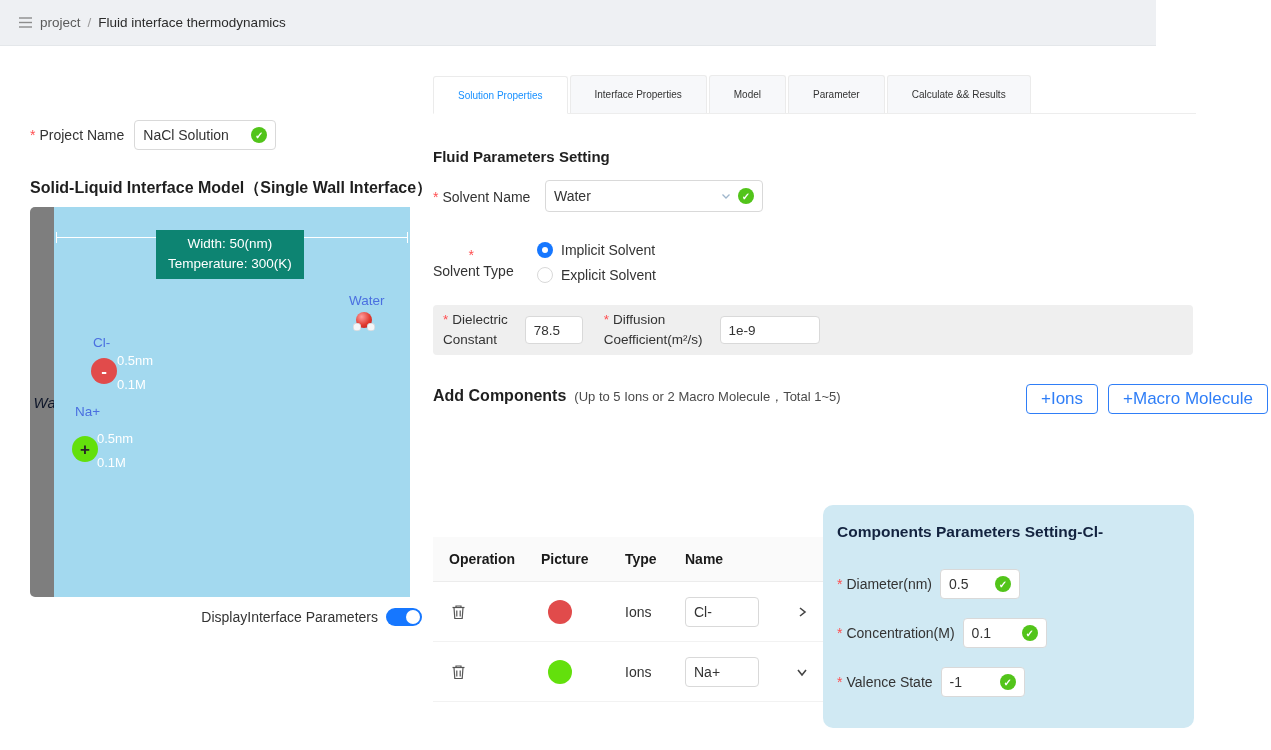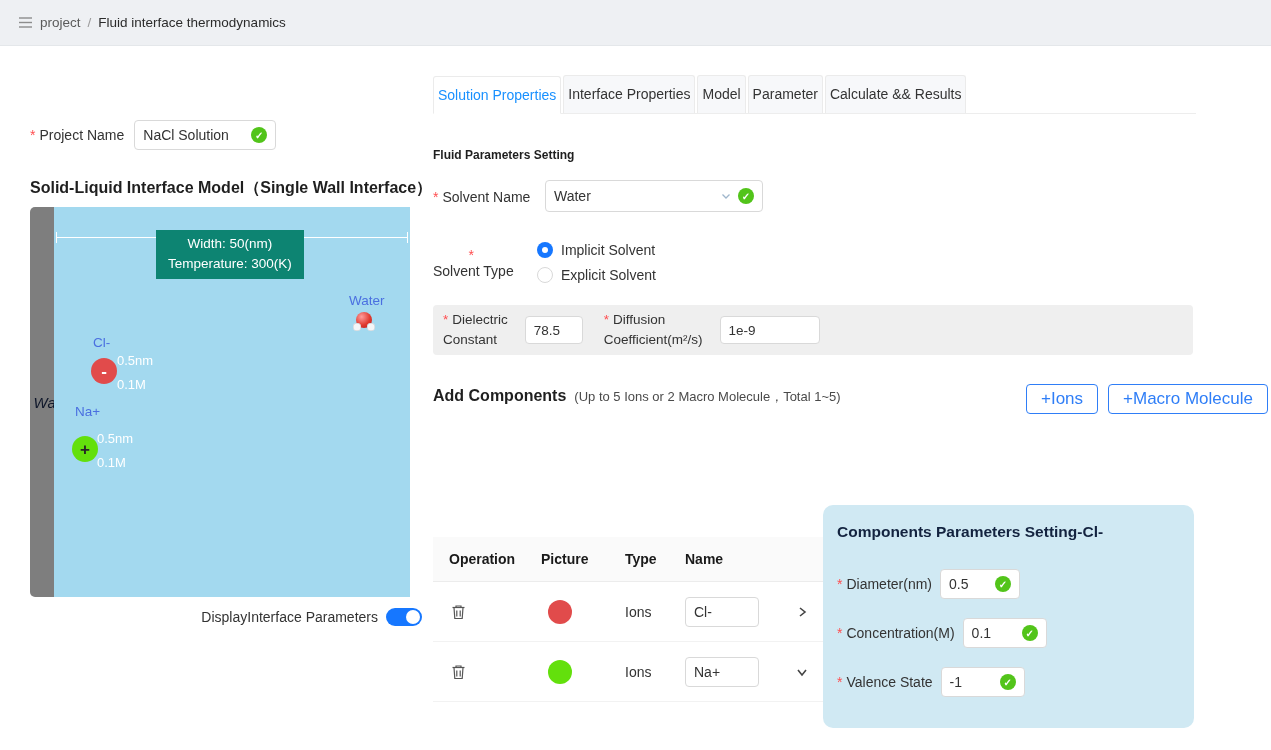--- a/index.html
+++ b/index.html
@@ -6,21 +6,21 @@
   html,body { width:1271px; height:750px; }
   body {
     font-family:"Liberation Sans", sans-serif;
     background:#fff; color:#333; font-size:14px;
     position:relative; overflow:hidden;
   }
   .abs { position:absolute; }
 
   
   .breadcrumb {
-    position:absolute; left:0; top:0; width:1271px; height:46px;
+    position:absolute; left:0; top:0; width:1156px; height:46px;
     background:#eef0f3; border-bottom:1px solid #e4e7ea;
     display:flex; align-items:center; padding:0 18px; gap:7px; font-size:13.5px;
   }
   .bc-root { color:#5a5a5a; cursor:pointer; }
   .bc-sep  { color:#9a9a9a; }
   .bc-cur  { color:#2b2b2b; }
 
   
   .star::before { content:"*"; color:#ff4d4f; margin-right:4px; }
   .check {
@@ -85,28 +85,28 @@
   }
   .switch { width:36px; height:18px; border-radius:9px; background:#1677ff; position:relative; cursor:pointer; flex:none; }
   .switch::after { content:""; position:absolute; right:2px; top:2px; width:14px; height:14px; background:#fff; border-radius:50%; }
 
   
   .tabs {
     left:433px; top:75px; width:763px; height:39px;
     display:flex; gap:2px; align-items:flex-end; border-bottom:1px solid #ededed;
   }
   .tab {
-    height:38px; line-height:37px; padding:0 4px; font-size:14px;
+    height:38px; line-height:37px; padding:0 24px; font-size:10px;
     background:#f7f8fa; border:1px solid #ebebeb; border-bottom:none;
     border-radius:3px 3px 0 0; color:#333; cursor:pointer; white-space:nowrap;text-align:center;
   }
   .tab.active { background:#fff; color:#1890ff; margin-bottom:-1px; border-bottom:1px solid #fff; }
 
   
-  .fluid-heading { left:433px; top:148px; font-size:12px; font-weight:700; color:#1f1f1f; }
+  .fluid-heading { left:433px; top:148px; font-size:15px; font-weight:700; color:#1f1f1f; }
   .lab-solvent-name { left:433px; top:189px; }
   .select { left:545px; top:180px; width:218px; height:32px; cursor:pointer; }
   .sel-text { flex:1; }
   .lab-solvent-type { left:433px; top:247px;flex-direction:column; }
   .radio-group { left:537px; top:239px; display:flex; flex-direction:column; gap:3px; }
   .radio-row { display:flex; align-items:center; gap:8px; height:22px; cursor:pointer; }
   .radio { width:16px; height:16px; border-radius:50%; border:1px solid #d9d9d9; background:#fff; flex:none; }
   .radio.on { border:none; background:#1677ff; position:relative; }
   .radio.on::after { content:""; position:absolute; left:5px; top:5px; width:6px; height:6px; border-radius:50%; background:#fff; }
 

